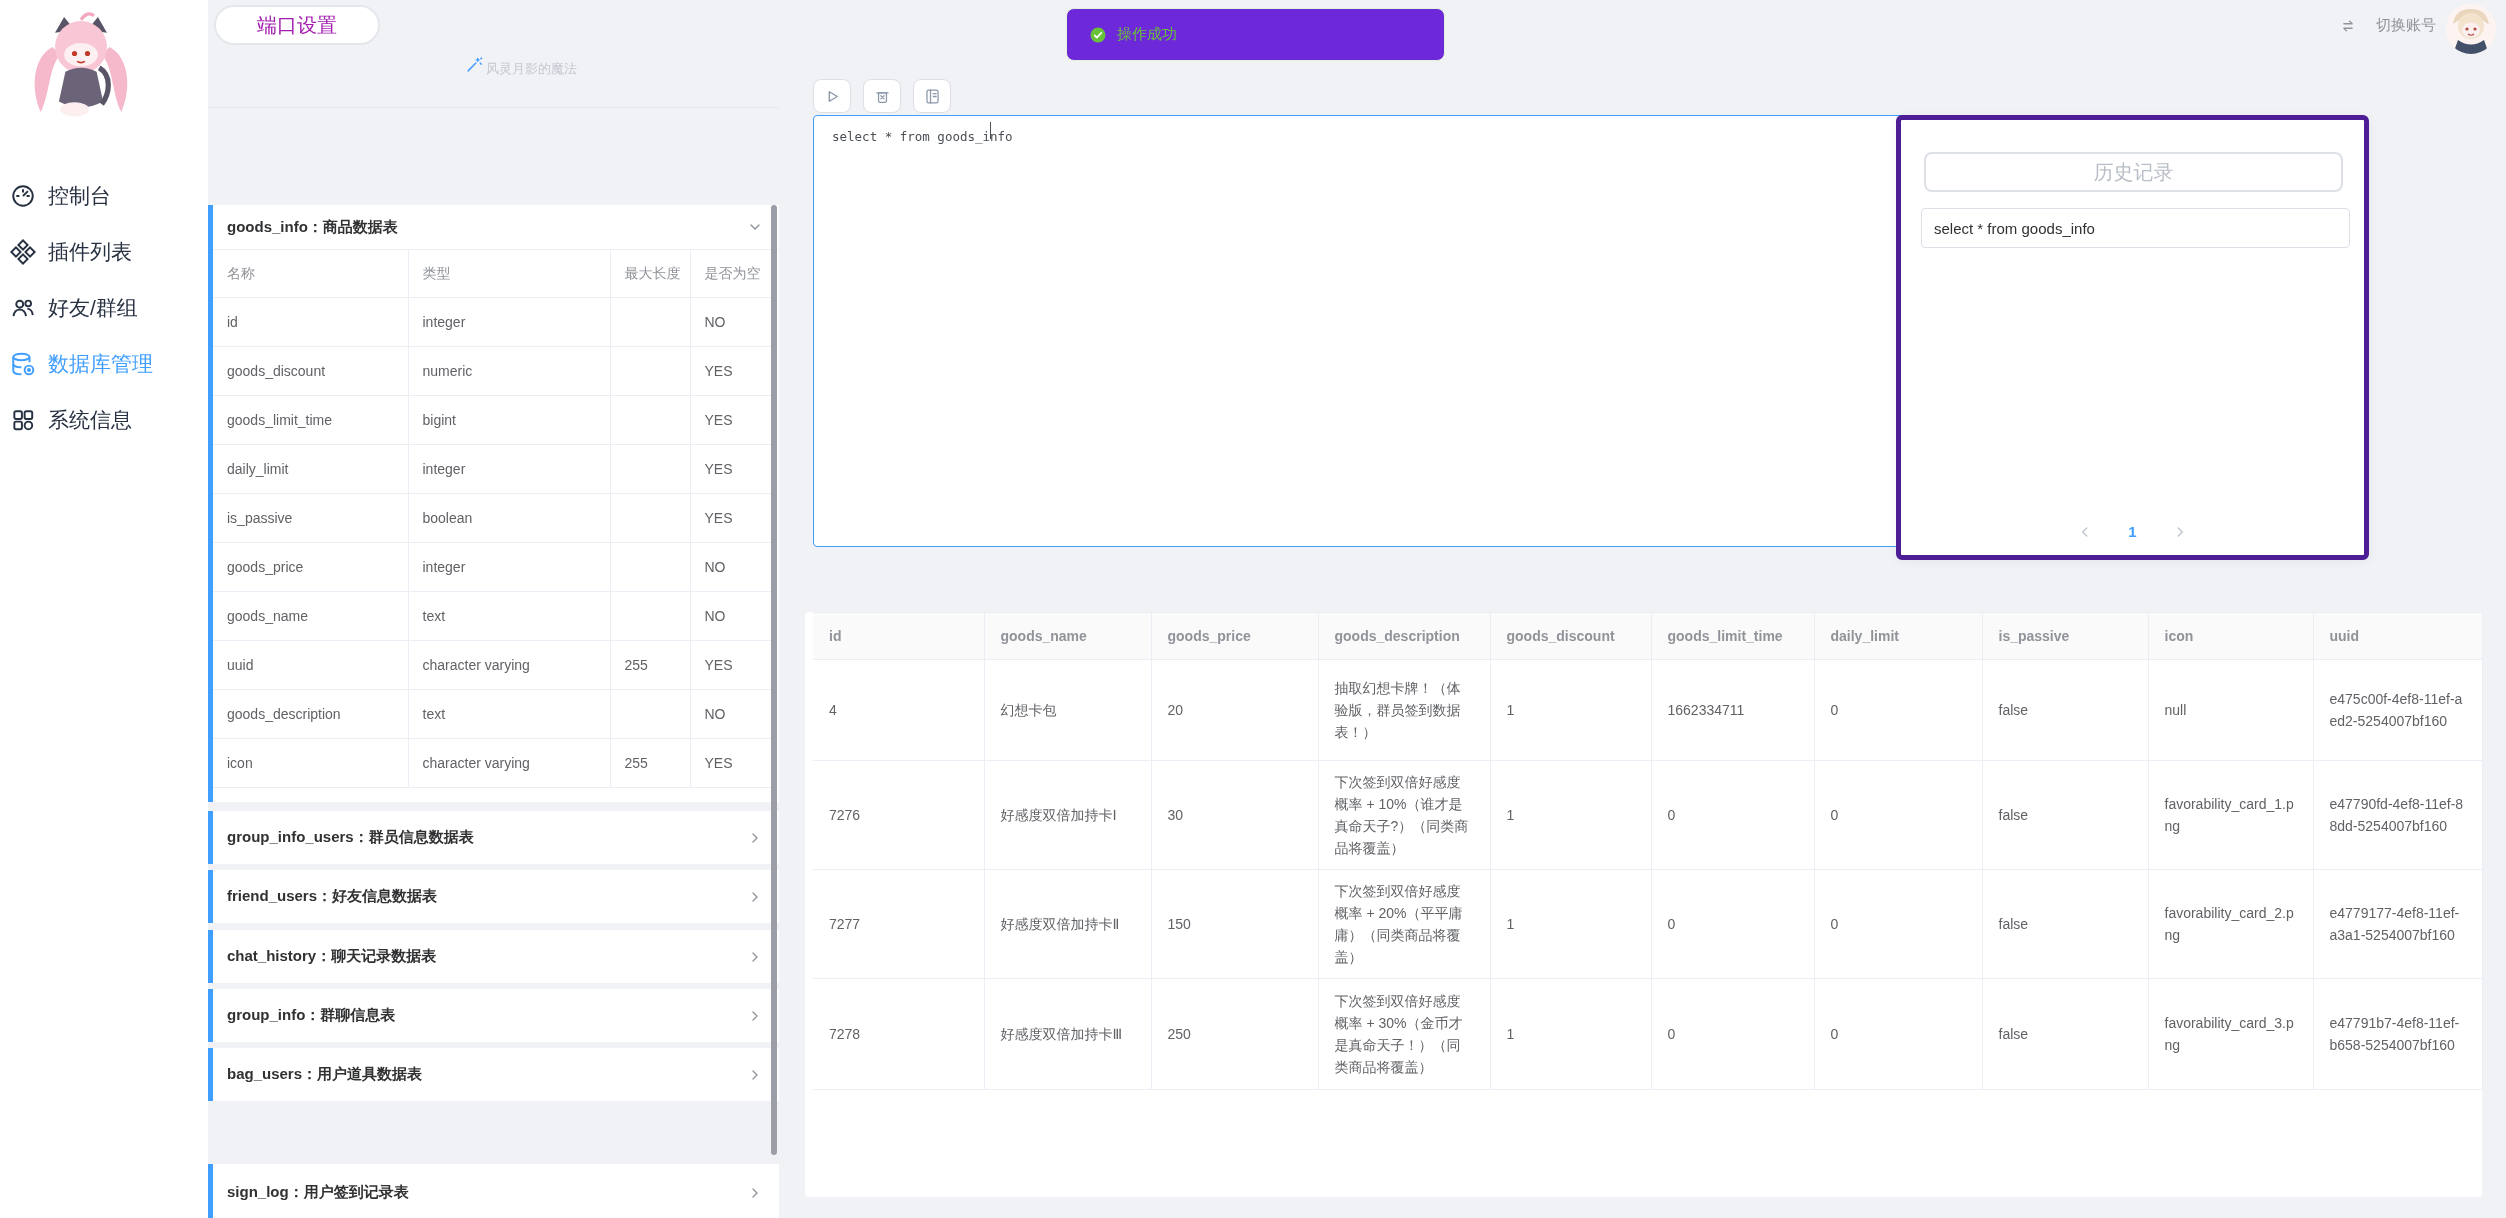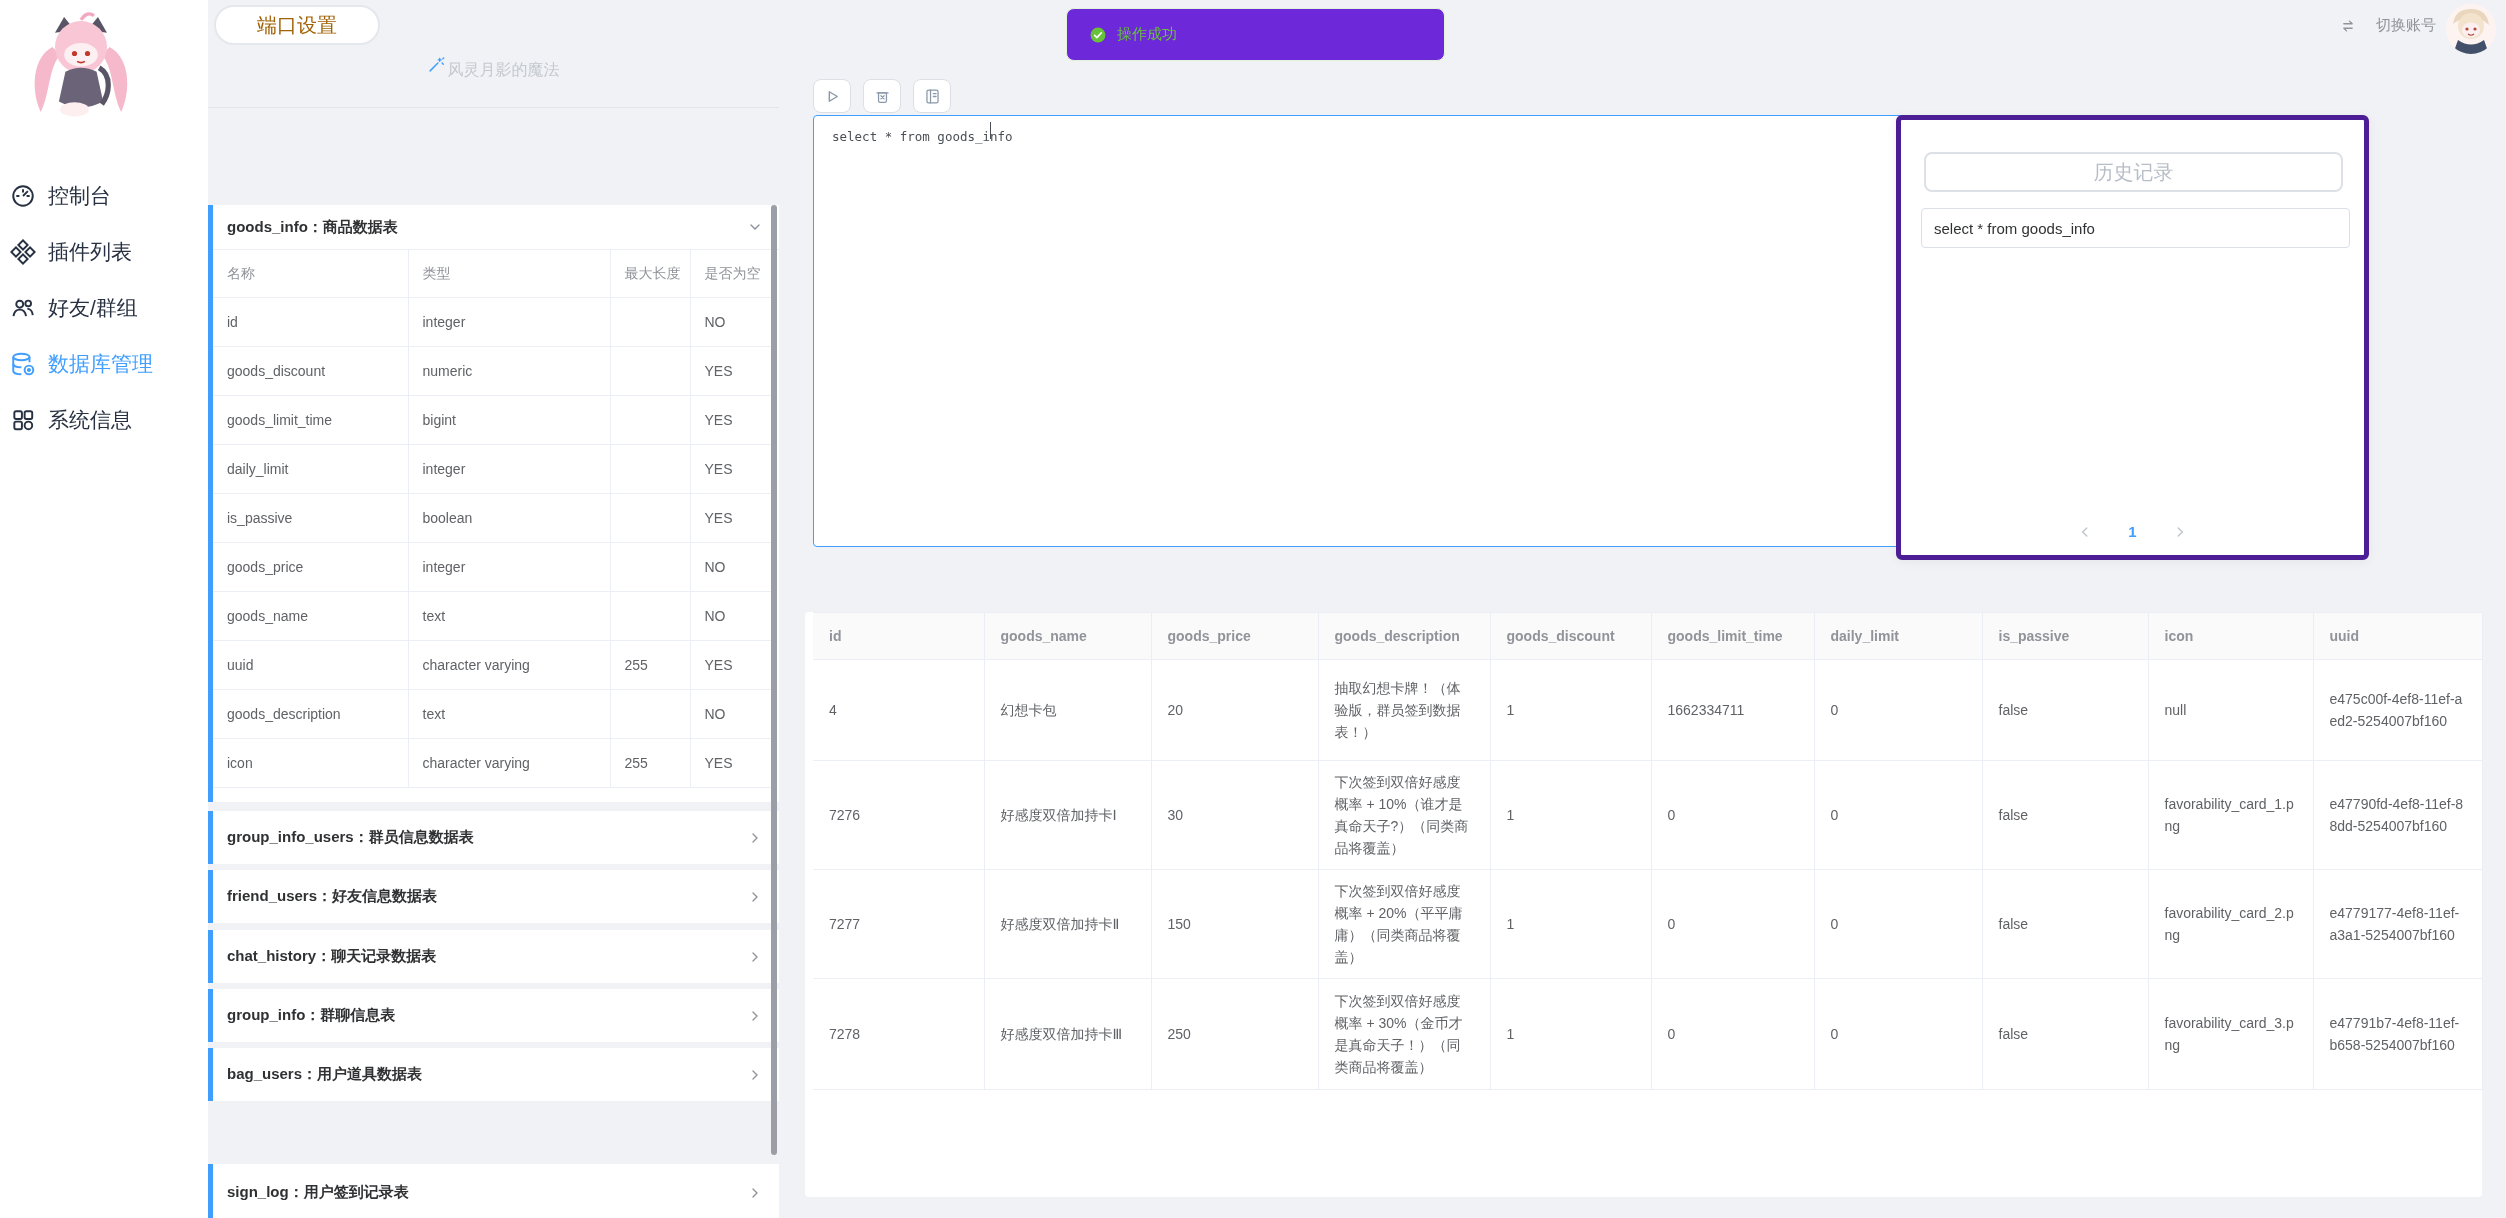--- a/index.html
+++ b/index.html
@@ -14,23 +14,23 @@
     font-size:21px;color:#273142;cursor:pointer;}
   .menu-item .mi{width:26px;height:26px;flex:none;color:#273142;}
   .menu-item.active{color:#409eff;font-weight:normal;}
   .menu-item.active .mi{color:#409eff;}
 
   
   .panel2{position:absolute;left:208px;top:0;width:571px;height:1218px;background:#f0f2f5;}
   .panel2-head{position:absolute;left:0;top:0;width:571px;height:107px;border-bottom:1px solid #e2e5ea;}
   .port-btn{position:absolute;left:6px;top:5px;width:162px;height:36px;background:#fff;
     border:2px solid #e4e7eb;border-radius:20px;display:flex;align-items:center;justify-content:center;
-    font-size:20px;color:#a16207;cursor:pointer;}
+    font-size:20px;color:#a21caf;cursor:pointer;}
   .caption{position:absolute;left:0;top:60px;width:571px;display:flex;align-items:flex-start;
-    justify-content:center;gap:3px;font-size:16px;color:#c4c8cf;}
+    justify-content:center;gap:3px;font-size:13px;color:#c4c8cf;padding-left:28px;}
   .caption svg{width:17px;height:17px;margin-top:-4px;}
   .pt-title{position:absolute;left:0;top:132px;width:571px;text-align:center;
     font-size:20px;font-weight:bold;color:#2f3b4a;}
 
   .goods-card{position:absolute;left:0;top:205px;width:571px;box-sizing:border-box;
     background:#fff;border-left:5px solid #409eff;padding-bottom:14px;}
   .card-head{height:44px;display:flex;align-items:center;justify-content:space-between;
     padding:0 16px 0 14px;font-size:15px;font-weight:bold;color:#303133;
     border-bottom:1px solid #ebeef5;cursor:pointer;}
   .card-head svg{width:16px;height:16px;color:#8a9099;flex:none;}

